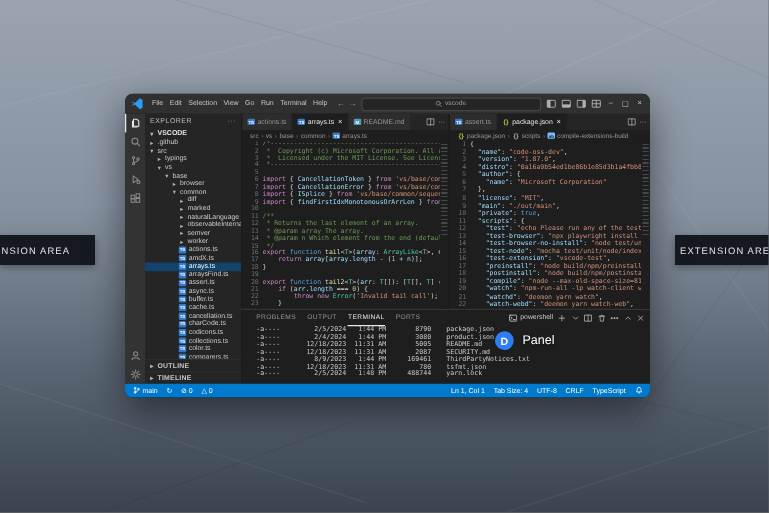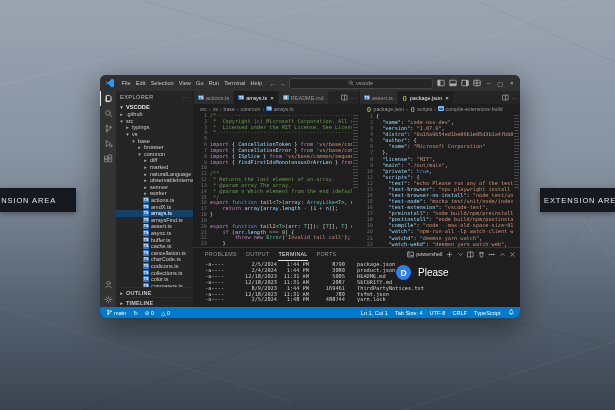--- a/index.html
+++ b/index.html
@@ -693,15 +693,15 @@
                 <path d="M6.6 12.6a1.4 1.4 0 0 0 2.8 0"></path>
               </svg>
             </span>
           </span>
         </span>
     </div>
   </div>
 
   <div class="callout">
     <span class="badge" style="background: rgb(46, 126, 242);">D</span>
-    <span class="clabel">Please</span>
+    <span class="clabel">Panel</span>
   </div>
 </div>
 
 </body></html>

